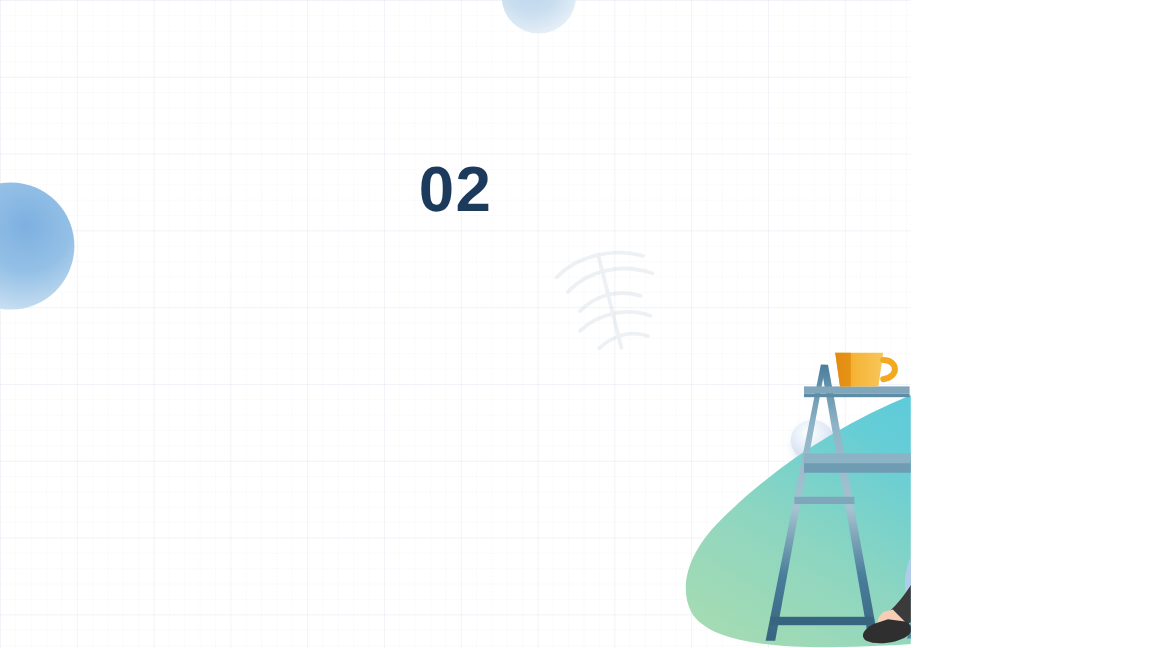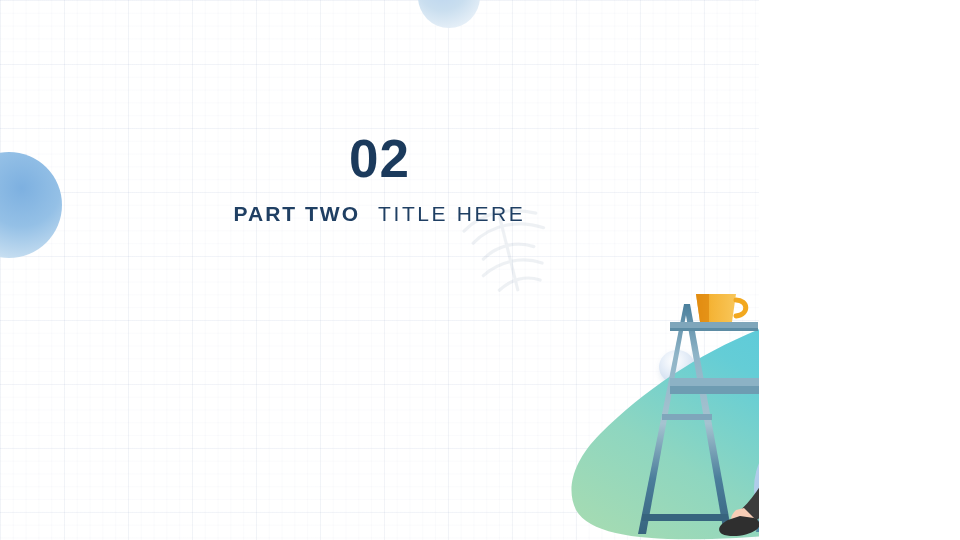--- a/index.html
+++ b/index.html
@@ -144,23 +144,20 @@
       <path d="M24,44 C46,30 74,32 96,46"></path>
       <path d="M30,62 C46,52 66,52 82,62"></path>
       <path d="M26,78 C44,68 68,68 86,80"></path>
       <path d="M38,96 C52,88 68,88 80,96"></path>
       <path d="M56,20 L56,100"></path>
     </g>
   </svg>
 
   <div class="title-block">
     <div class="part-number">02</div>
-    <div class="subtitle-en">
-      <span class="st-strong">PART TWO</span><span class="st-gap"></span><span class="st-light">TITLE HERE</span>
-    </div>
   </div>
 
   <svg class="illustration" viewBox="0 0 394 278">
     <defs>
       <linearGradient id="blobGrad" x1="0" y1="1" x2="1" y2="0">
         <stop offset="0%" stop-color="#a9dcb0"></stop>
         <stop offset="30%" stop-color="#8ed6c0"></stop>
         <stop offset="58%" stop-color="#64cdd6"></stop>
         <stop offset="82%" stop-color="#57c8de"></stop>
         <stop offset="100%" stop-color="#5ec6e0"></stop>

